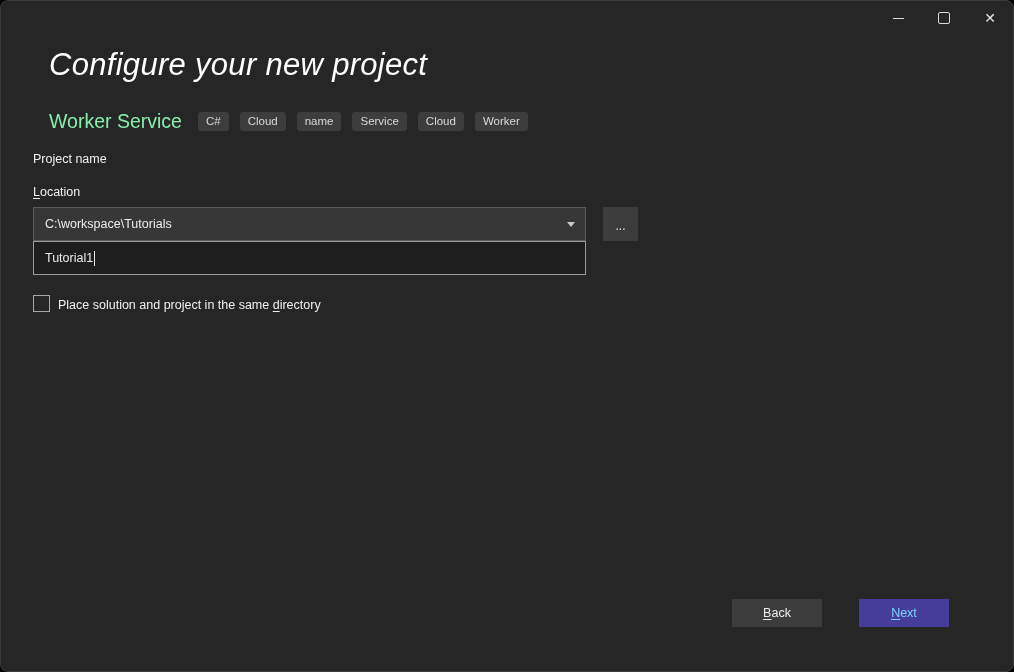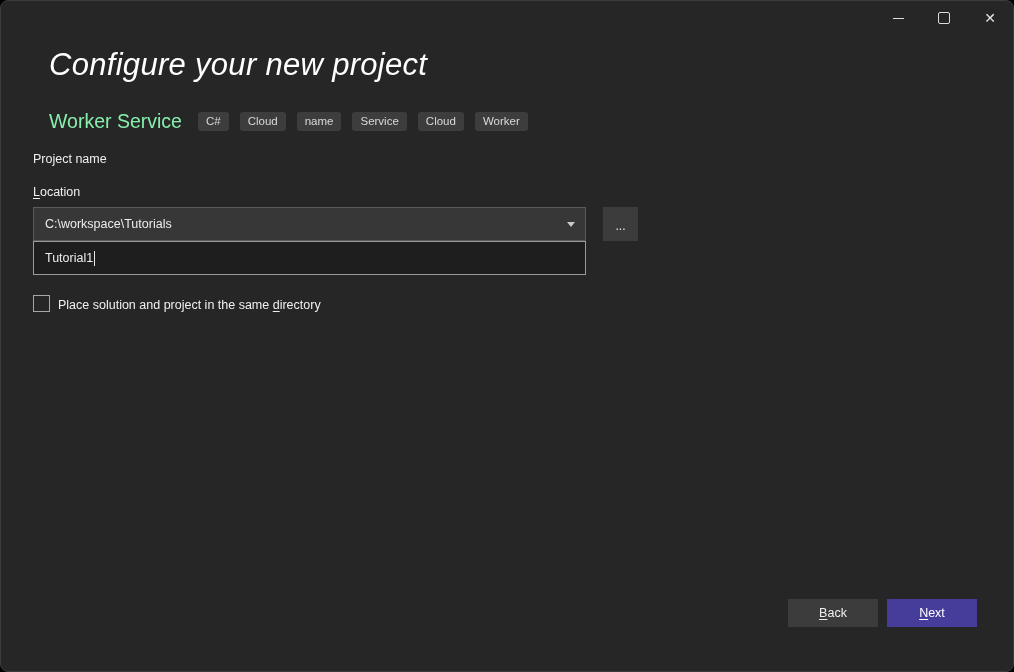--- a/index.html
+++ b/index.html
@@ -68,28 +68,28 @@
     font-size:10px; font-weight:bold; line-height:1;
     display:flex; align-items:center; justify-content:center;
   }
   .checkbox-row { margin-top:20px; display:flex; align-items:flex-end; }
   .checkbox {
     box-sizing:border-box; width:17px; height:17px;
     border:1px solid #a6a6a6; background:transparent;
   }
   .checkbox-label { margin-left:8px; font-size:12.5px; color:#f0f0f0; }
   
-  .footer { position:absolute; right:36px; bottom:44px; display:flex; gap:9px; }
+  .footer { position:absolute; right:64px; bottom:44px; display:flex; gap:9px; }
   .btn {
     box-sizing:border-box; width:90px; height:28px;
     display:flex; align-items:center; justify-content:center;
     font-size:12.5px; cursor:default; border:none;
   }
   .btn-back { background:#3c3c3c; color:#f0f0f0; }
-  .btn-next { background:#463d9b; color:#ffffff; }
+  .btn-next { background:#463d9b; color:#7dd3fc;margin-left:28px; }
 </style>
 </head>
 <body>
 
 <div class="window">
 
   <div class="titlebar">
     <div class="tb-btn">
       <span class="min-glyph"></span>
     </div>

